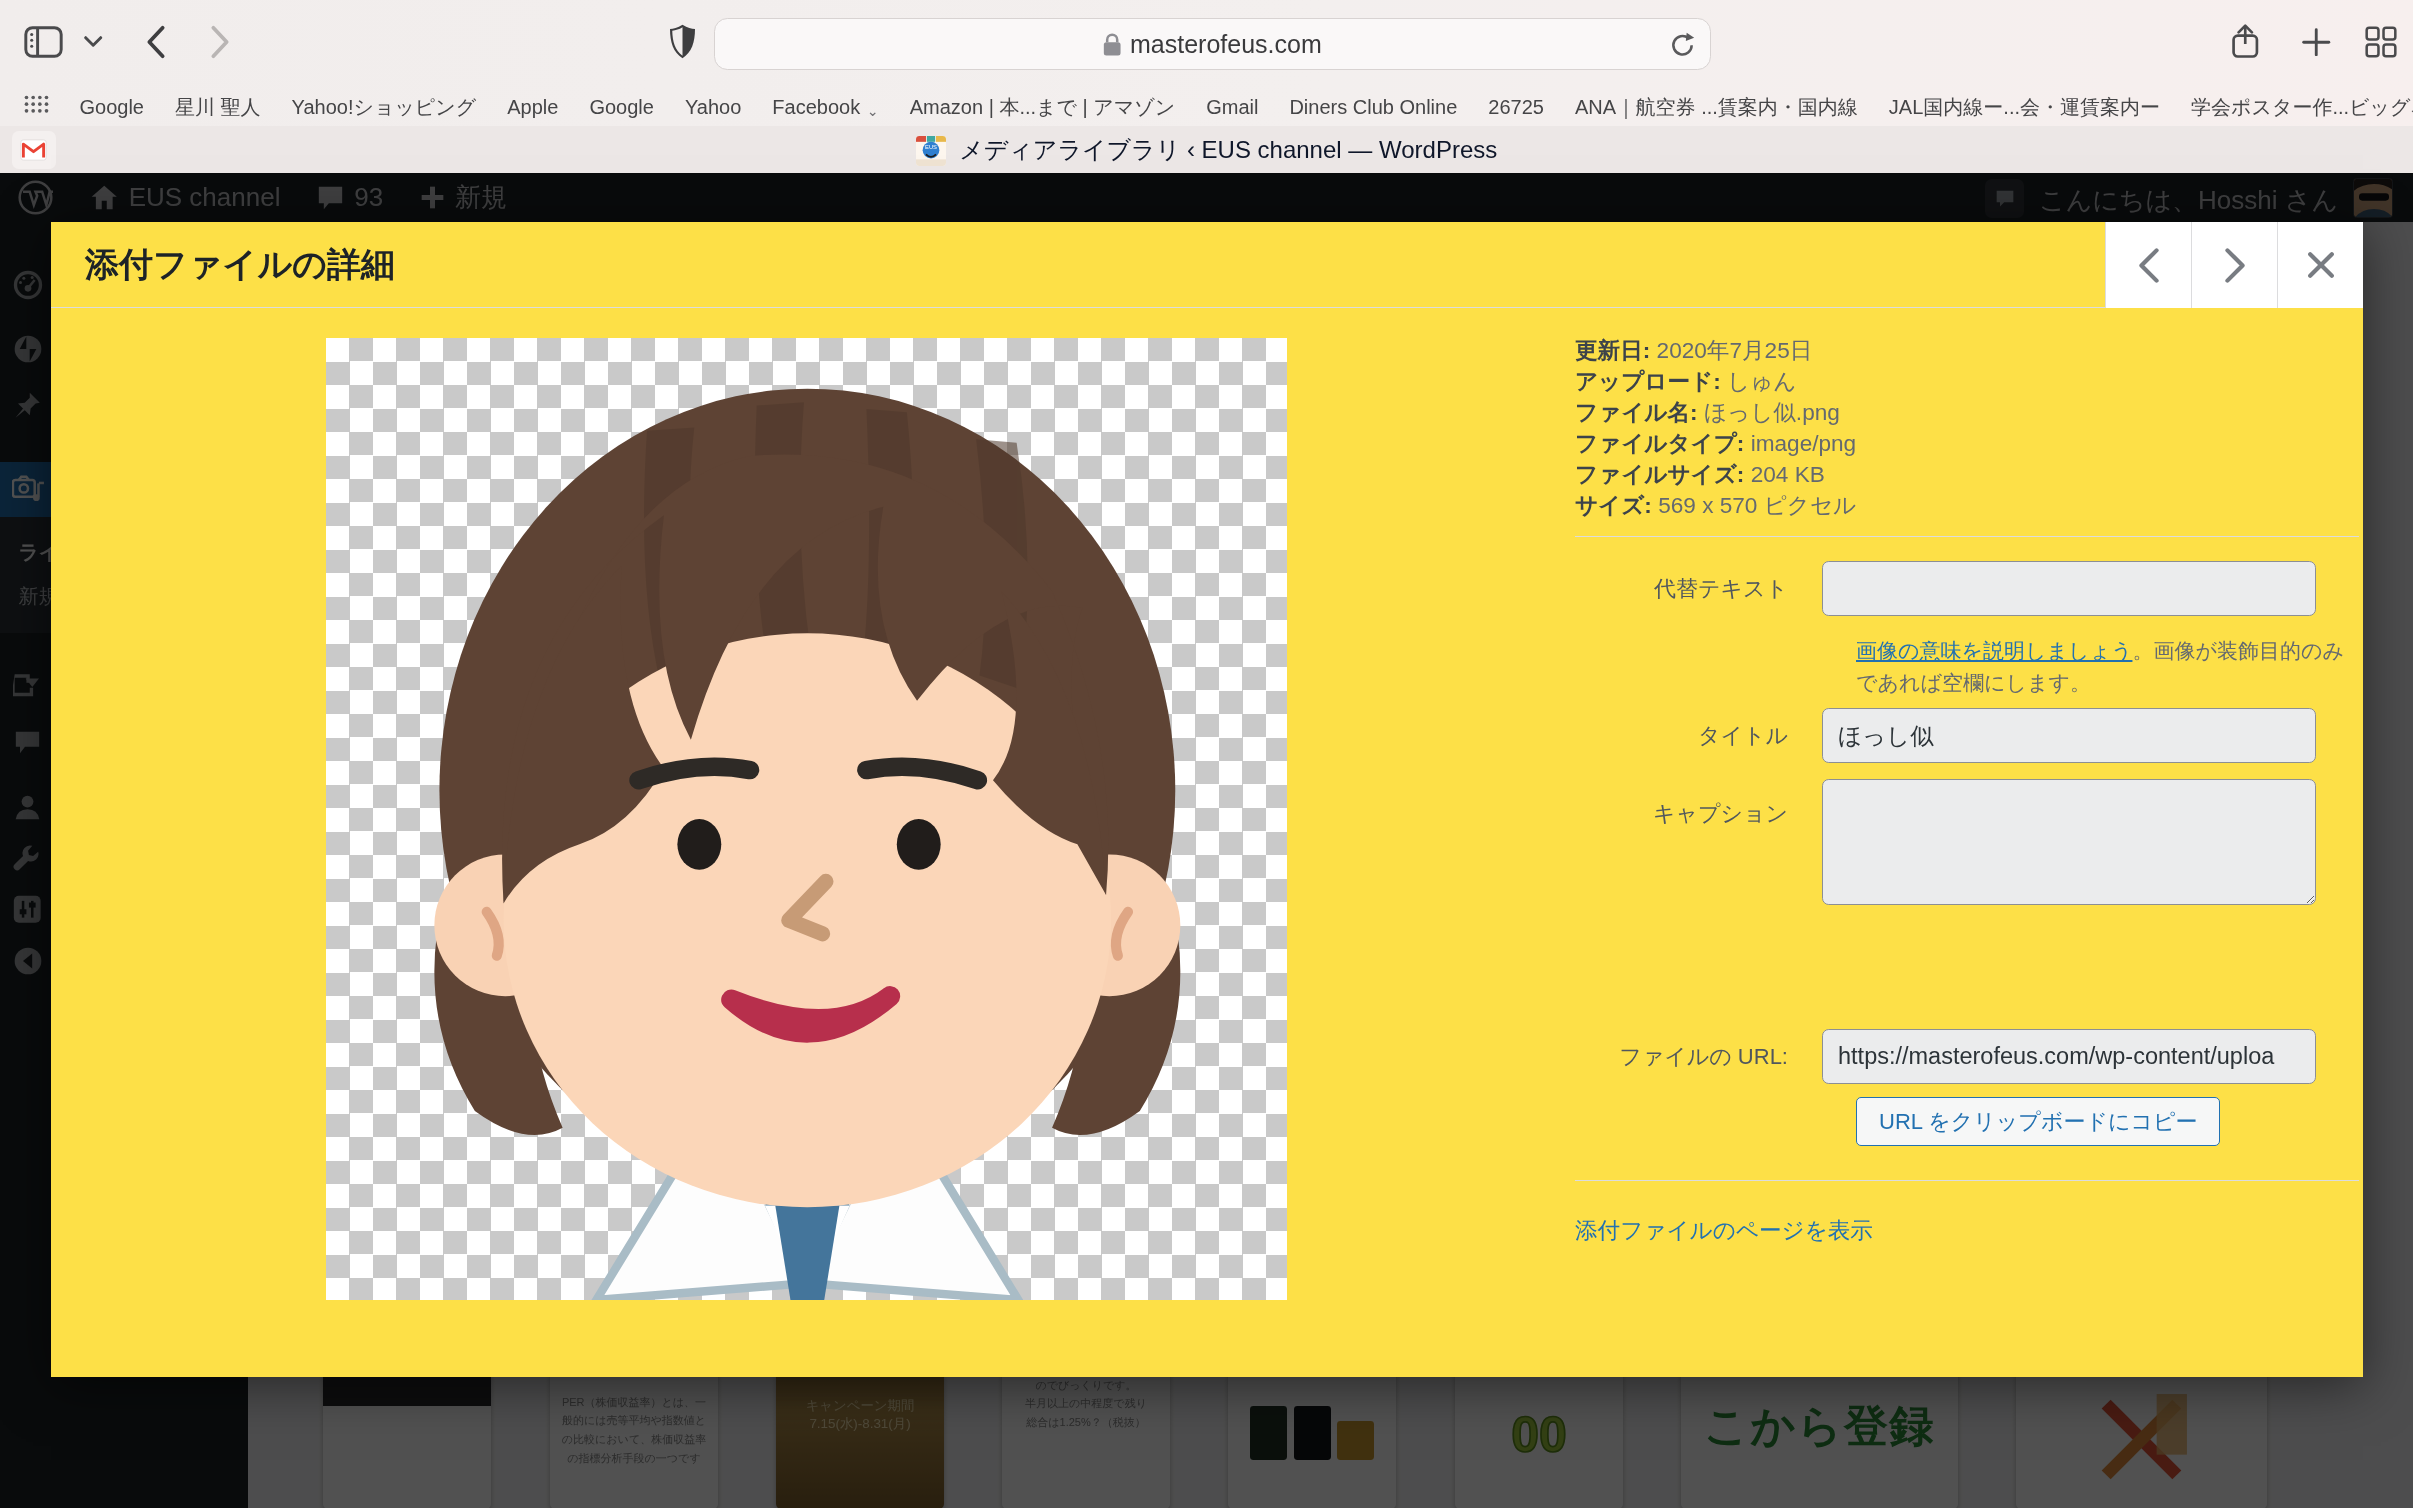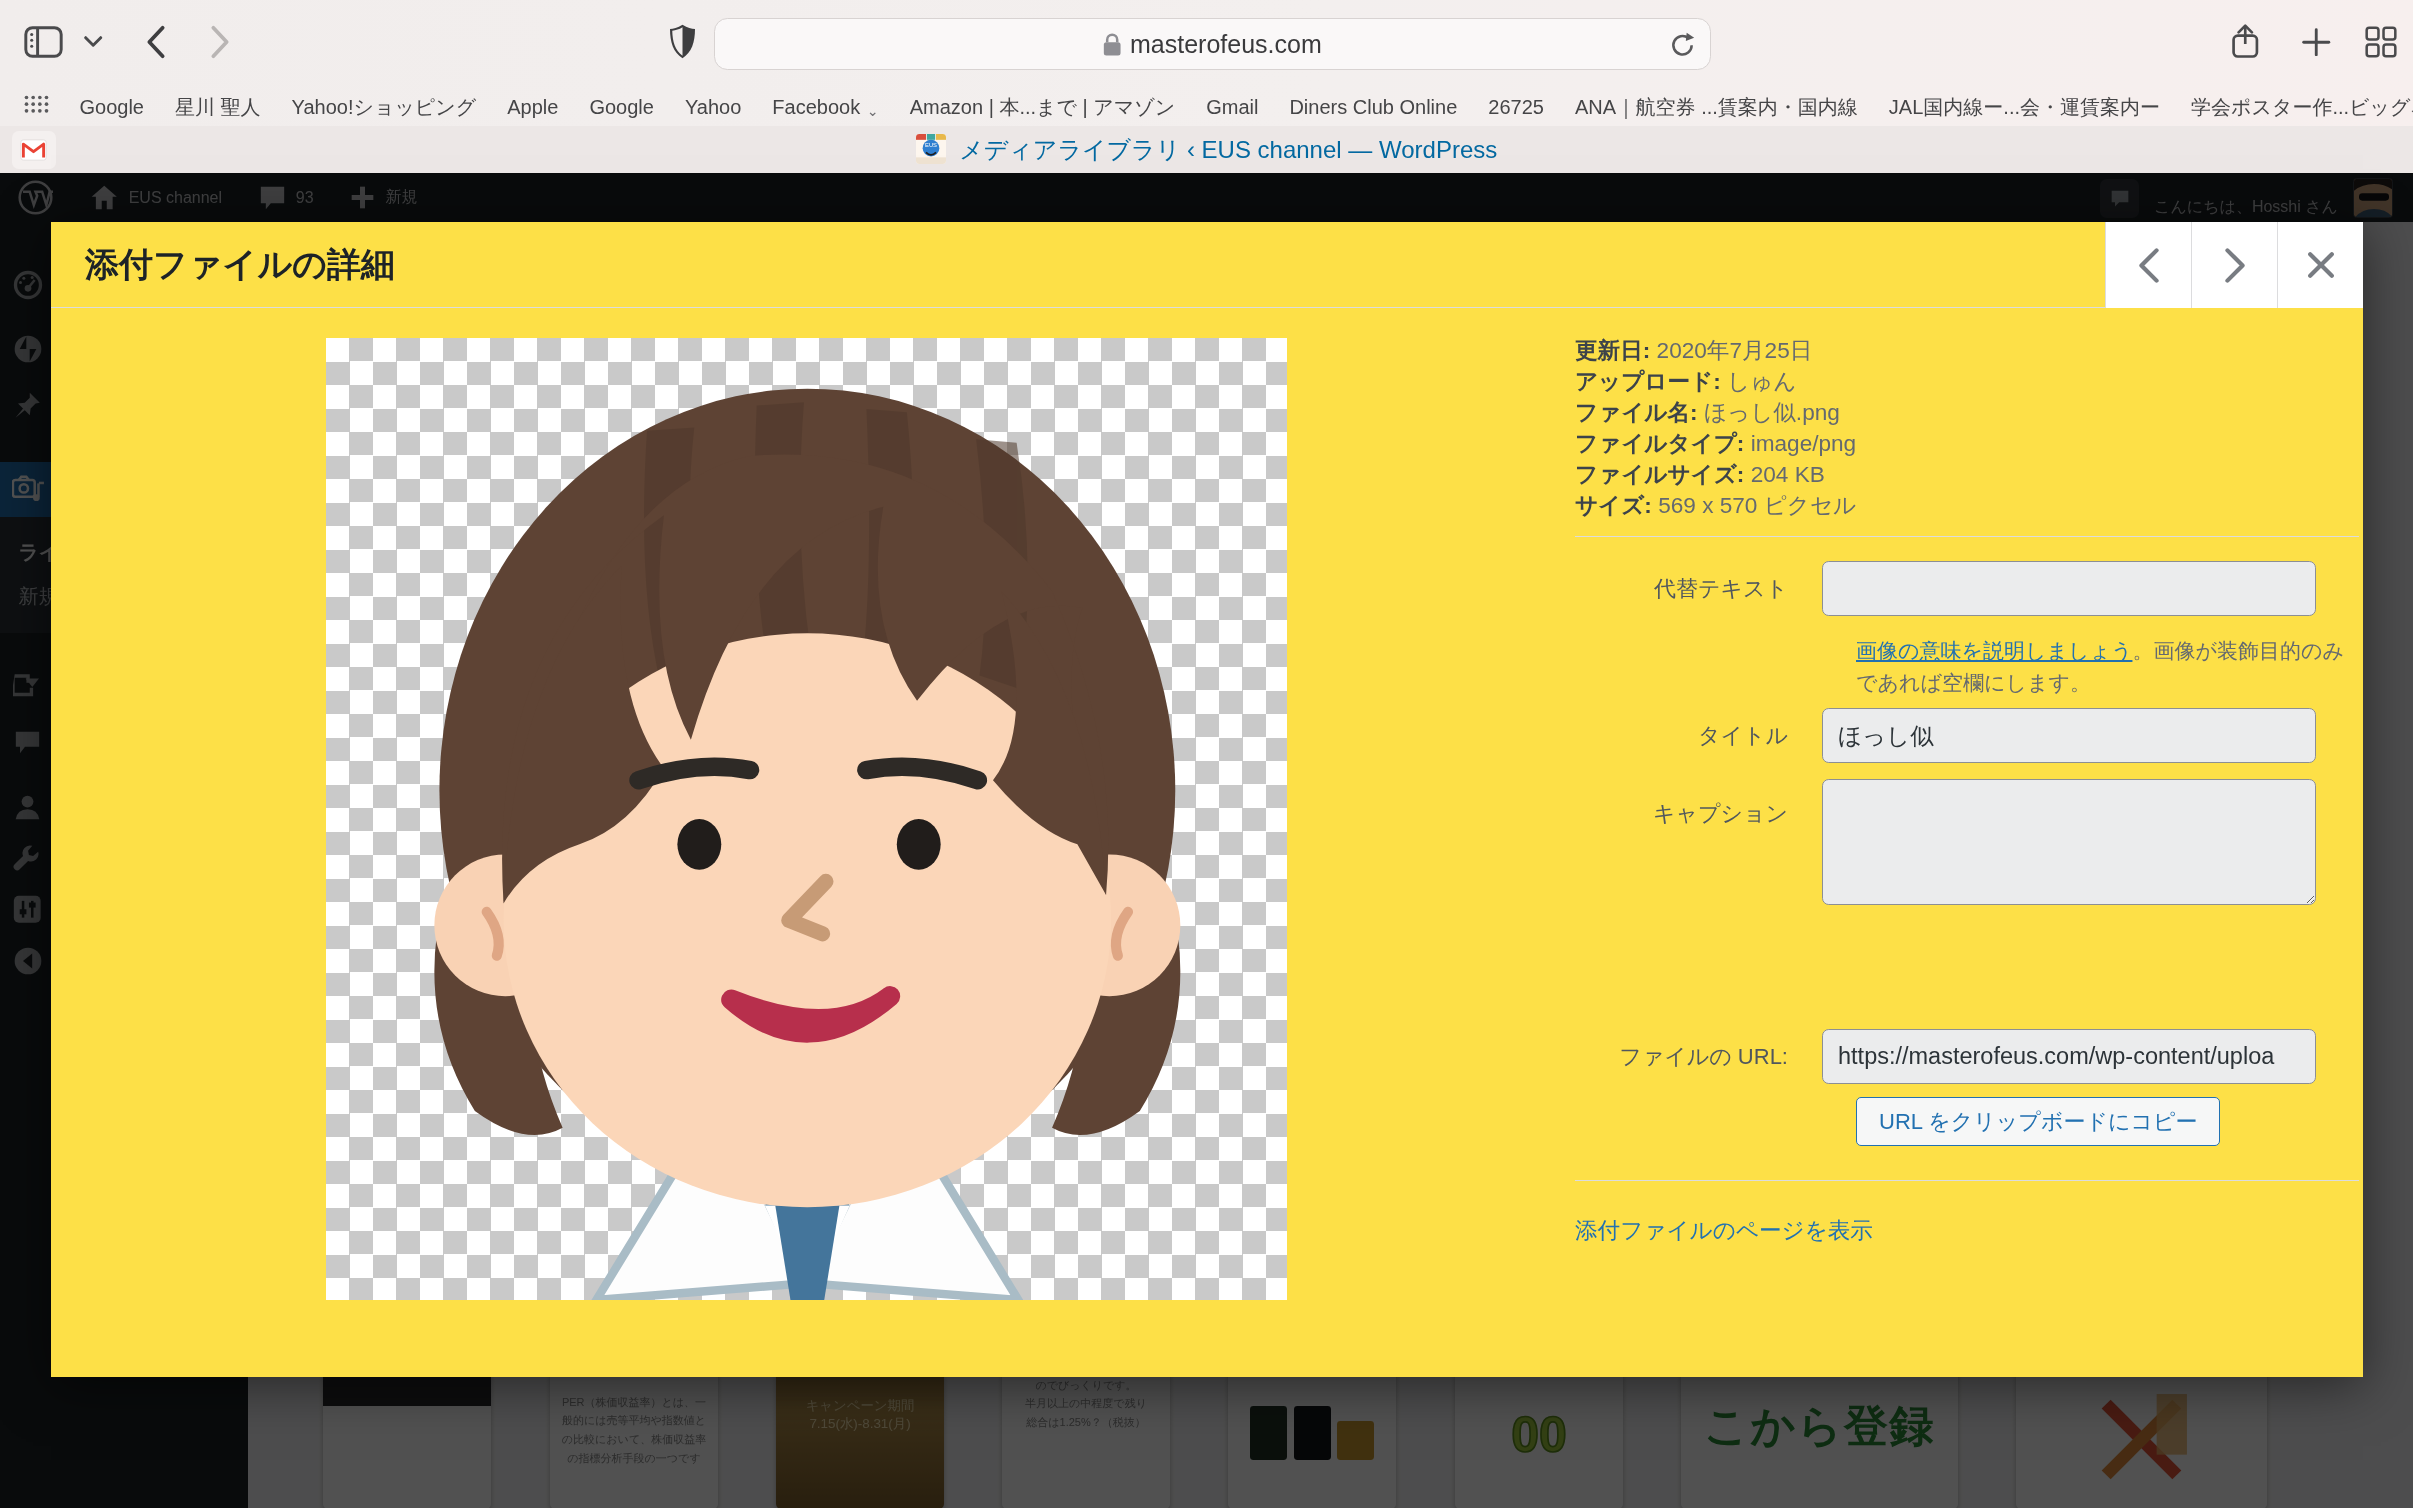--- a/index.html
+++ b/index.html
@@ -16,26 +16,26 @@
   .urlfield .lock{margin-right:8.4px;display:flex}
   .urlfield .reload{position:absolute;right:15px;top:11.7px}
 
   .bmbar{position:absolute;left:0;top:88px;width:100%;height:38px;display:flex;align-items:center;padding:0 23.5px;gap:31px;font-size:20px;color:#454547;white-space:nowrap}
   .bm{flex:0 0 auto;display:flex;align-items:flex-end;gap:6.7px}
   .bm .chev{font-size:14.2px;color:#6d6d70}
   .bm-spacer{flex:1 1 auto}
 
   .tabbar{position:absolute;left:0;top:126px;width:100%;height:48px;background:#ece7e6;display:flex;align-items:center;justify-content:center}
   .pinned-tab{position:absolute;left:11.7px;top:5px;width:44px;height:38px;border-radius:6.7px;background:#f4f0ef;display:flex;align-items:center;justify-content:center}
-  .tab-center{display:flex;align-items:flex-start;gap:13.4px;font-size:24px;color:#0369a1}
+  .tab-center{display:flex;align-items:flex-end;gap:13.4px;font-size:24px;color:#0f172a}
   .favicon{width:30px;height:30px;border-radius:3.4px;overflow:hidden;flex:0 0 auto}
 
   
   .wp-page{position:absolute;left:0;top:173px;width:2413px;height:1335px;background:#f0f0f1}
-  .adminbar{position:absolute;left:0;top:0;width:100%;height:49px;background:#1d2327;color:#c3c4c7;font-size:16px;display:flex;align-items:center}
+  .adminbar{position:absolute;left:0;top:0;width:100%;height:49px;background:#1d2327;color:#c3c4c7;font-size:26px;display:flex;align-items:center}
   .ab-item{display:flex;align-items:center;gap:10px;padding:0 18.4px;height:100%}
   .ab-right{margin-left:auto;display:flex;align-items:flex-end;gap:15px;padding-right:20px}
   .ab-bubble-btn{width:39px;height:39px;border-radius:6.7px;background:#32373c;display:flex;align-items:center;justify-content:center}
   .avatar{width:40px;height:40px;border-radius:3.4px;overflow:hidden;border:0.8px solid #3c434a}
 
   .wp-sidebar{position:absolute;left:0;top:49px;width:248px;height:1286px;background:#1d2327;color:#a7aaad}
   .side-item{position:absolute;left:0;width:248px;height:55px;display:flex;align-items:center}
   .side-item .sicon{width:55px;display:flex;align-items:center;justify-content:center}
   .side-item.current{background:#2271b1;color:#fff}
   .submenu{position:absolute;left:0;top:295px;width:248px;background:#2c3338;padding:13.4px 0 15px 0;font-size:20px}

